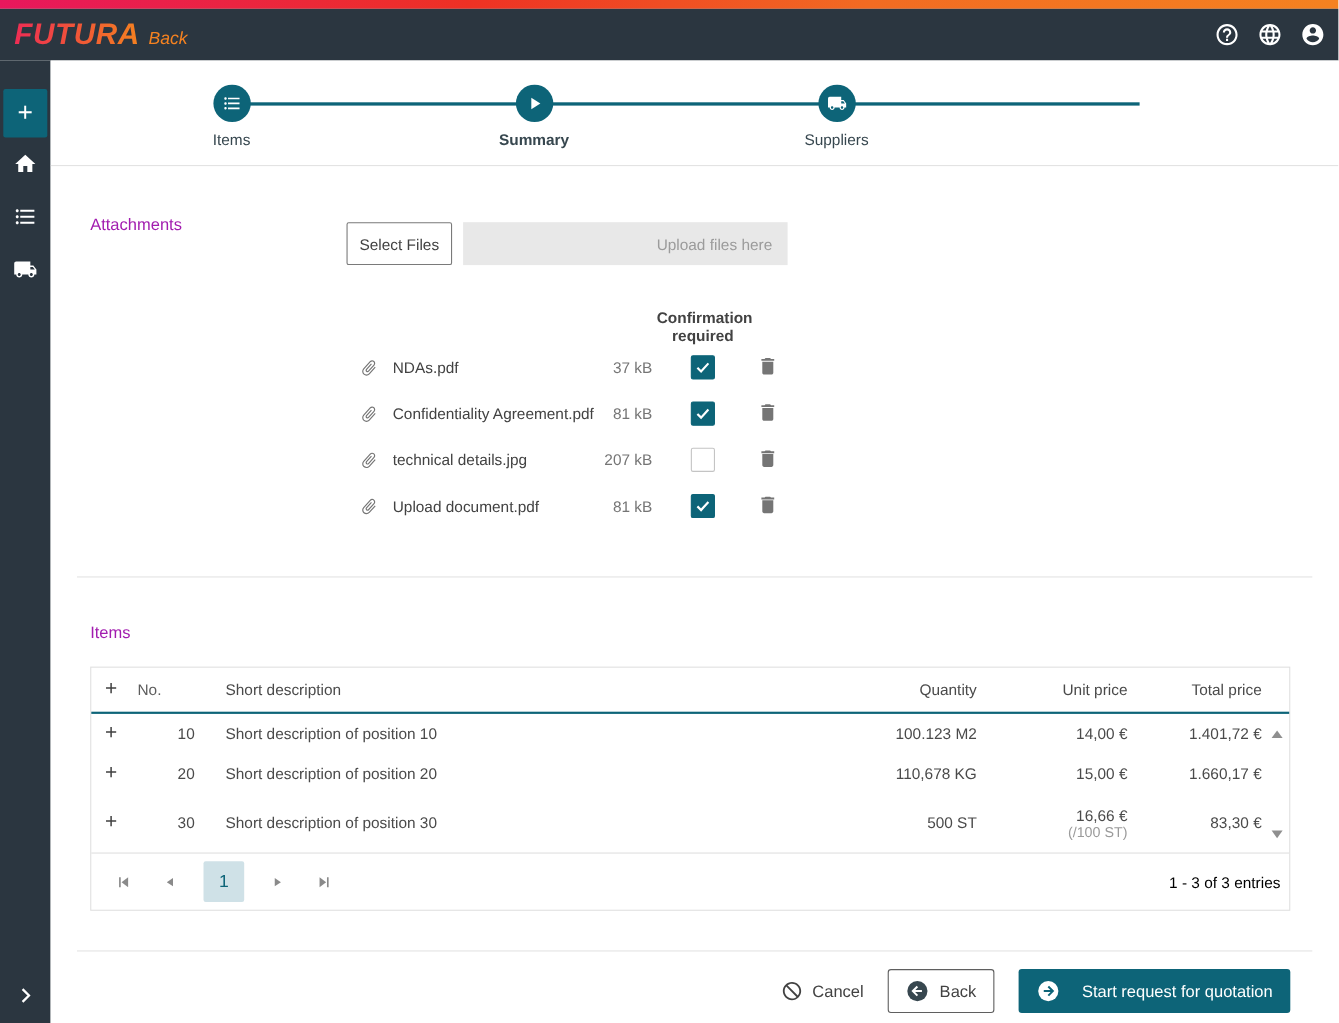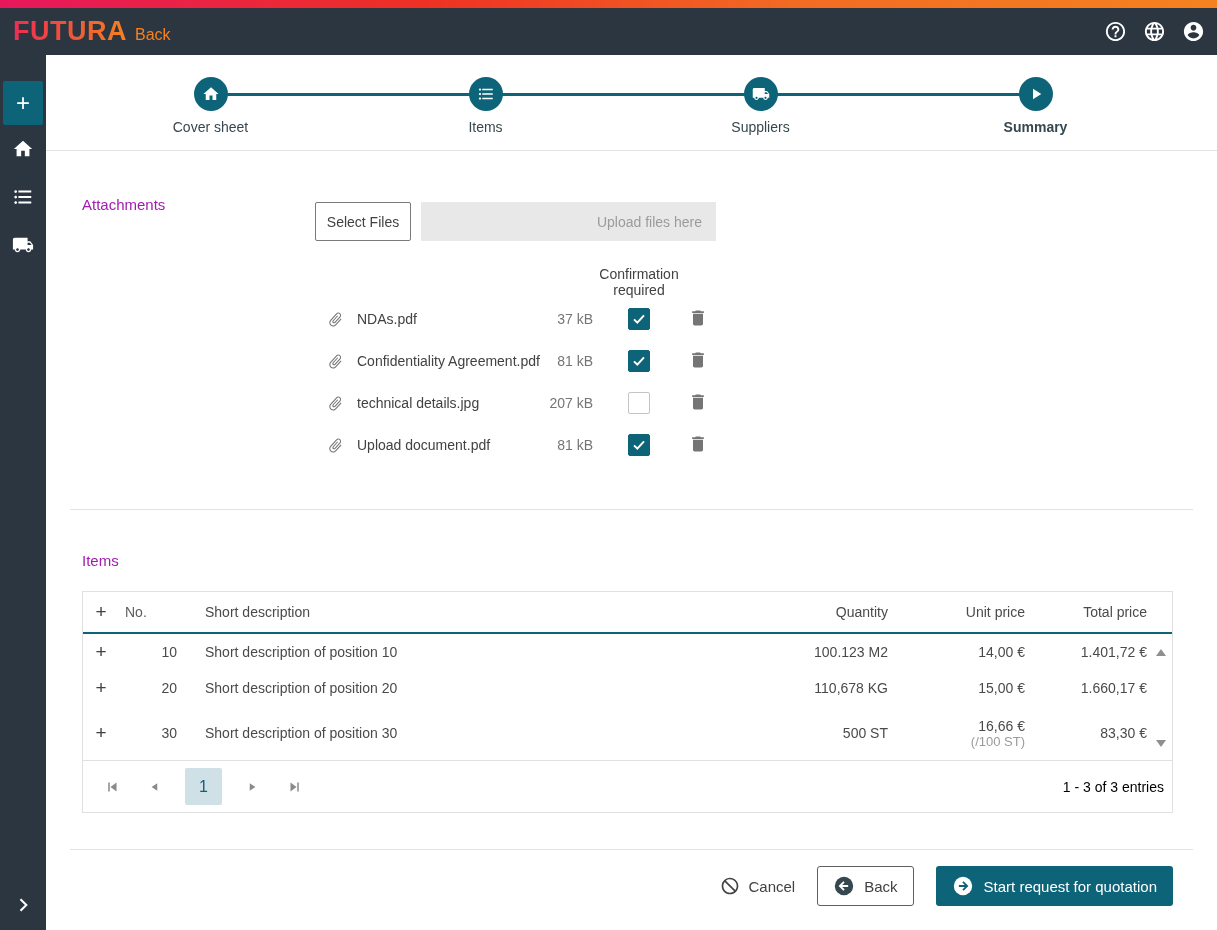--- a/index.html
+++ b/index.html
@@ -3,21 +3,21 @@
 <meta charset="utf-8">
 <style>
   * { margin:0; padding:0; box-sizing:border-box; }
   html,body { width:1217px; height:930px; }
   body { font-family:"Liberation Sans","DejaVu Sans",sans-serif; font-size:14px; color:#424242; background:#fff; }
   .app { position:relative; width:1217px; height:930px; overflow:hidden; background:#fff; }
 
   
   .top-stripe { height:8px; background:linear-gradient(90deg,#e8175d 0%,#ee3124 35%,#f26b22 65%,#f58220 100%); }
   .topbar { height:47px; background:#2b3640; display:flex; align-items:center; padding:0 10px 0 13px; }
-  .logo { display:flex; align-items:baseline; }
+  .logo { display:flex; align-items:baseline;font-style:italic; }
   .logo-main { font-size:27px; font-weight:700; letter-spacing:.5px;
                background:linear-gradient(90deg,#ee2d54 0%,#f05a35 55%,#f58220 100%);
                -webkit-background-clip:text; background-clip:text; color:transparent; }
   .logo-sub { font-size:16px; color:#f58220; margin-left:8px; }
   .topbar-actions { margin-left:auto; display:flex; align-items:center; gap:11px; }
   .icon-btn { background:none; border:none; cursor:pointer; width:28px; height:28px; display:flex; align-items:center; justify-content:center; padding:0; }
   .icon-btn svg { width:23px; height:23px; fill:#fff; }
 
   
   .sidebar { position:absolute; left:0; top:55px; bottom:0; width:46px; background:#2b3640; }
@@ -48,21 +48,21 @@
   .attach-row { display:flex; align-items:flex-start; padding-left:36px; margin-top:44px; }
   .section-title { font-size:15px; font-weight:400; color:#a21caf; }
   .attach-title { width:233px; padding-top:1px; }
   .select-files-btn { width:96px; height:39px; background:#fff; border:1px solid #7a7a7a; border-radius:2px;
                       font-size:14px; color:#424242; cursor:pointer; margin-top:7px; font-family:inherit; }
   .upload-zone { width:295px; height:39px; margin-left:10px; margin-top:7px; background:#e8e8e8;
                  display:flex; align-items:center; justify-content:flex-end; padding-right:14px; color:#9b9b9b; cursor:pointer; }
 
   .file-grid { margin-left:281px; width:388px; }
   .fg-row { display:grid; grid-template-columns:30px 190px 50px 84px 34px; align-items:center; height:42px; }
-  .fg-header { margin-top:25px; height:auto; align-items:start; }
+  .fg-header { margin-top:40px; height:auto; align-items:start;font-weight:bold; }
   .confirm-header { grid-column:4; text-align:center; line-height:1.15; color:#424242; }
   .clip-cell svg { width:17px; height:17px; fill:#757575; transform:rotate(42deg); display:block; }
   .file-name { color:#424242; }
   .file-size { text-align:right; color:#757575; padding-right:4px; }
   .cb-cell { display:flex; justify-content:center; }
   .checkbox { width:22px; height:22px; border:1px solid #c4c4c4; border-radius:2px; background:#fff; cursor:pointer; padding:0; display:flex; align-items:center; justify-content:center; }
   .checkbox svg { width:16px; height:16px; stroke:#fff; stroke-width:3; fill:none; display:none; }
   .checkbox.checked { background:#0d6478; border-color:#0d6478; }
   .checkbox.checked svg { display:block; }
   .trash-cell { display:flex; justify-content:center; }
@@ -99,21 +99,21 @@
   .pg-btn svg { width:18px; height:18px; fill:#8a8a8a; }
   .pg-current { width:37px; height:37px; background:#cfe1e7; color:#0d6478; font-size:16px; border:none; border-radius:2px; cursor:pointer; margin-right:17px; display:flex; align-items:center; justify-content:center; }
   .pg-info { margin-left:auto; color:#000000; }
 
   
   .footer { display:flex; align-items:center; justify-content:flex-end; gap:22px; margin:16px 44px 0 0; }
   .cancel-btn { display:flex; align-items:center; gap:9px; background:none; border:none; cursor:pointer; font-size:15px; color:#424242; font-family:inherit; }
   .cancel-btn svg { width:20px; height:20px; fill:#424242; }
   .back-btn { display:flex; align-items:center; gap:9px; background:#fff; border:1px solid #5f5f5f; border-radius:3px;
               height:40px; padding:0 15px; font-size:15px; color:#424242; cursor:pointer; font-family:inherit; }
-  .submit-btn { display:flex; align-items:center; gap:10px; background:#0d6478; color:#fff; border:none; border-radius:3px;
+  .submit-btn { display:flex; align-items:center; gap:20px; background:#0d6478; color:#fff; border:none; border-radius:3px;
                 height:40px; padding:0 16px; font-size:15px; cursor:pointer; font-family:inherit; }
 </style>
 </head>
 <body>
 
 <div class="app">
 
   <div class="top-stripe"></div>
 
   <header class="topbar">
@@ -164,48 +164,40 @@
     </button>
   </aside>
 
   <main>
 
     <div class="stepper">
       <div class="stepper-line"></div>
       <div class="step">
         <div class="step-circle">
           <svg viewBox="0 0 24 24" fill="#fff">
-              <path d="M10 20v-6h4v6h5v-8h3L12 3 2 12h3v8z"></path>
-            </svg>
-        </div>
-        <div class="step-label">Cover sheet</div>
-      </div>
-      <div class="step">
+              <path d="M4 10.5c-.83 0-1.5.67-1.5 1.5s.67 1.5 1.5 1.5 1.5-.67 1.5-1.5-.67-1.5-1.5-1.5zm0-6c-.83 0-1.5.67-1.5 1.5S3.17 7.5 4 7.5 5.5 6.83 5.5 6 4.83 4.5 4 4.5zm0 12c-.83 0-1.5.67-1.5 1.5s.68 1.5 1.5 1.5 1.5-.68 1.5-1.5-.67-1.5-1.5-1.5zM7 19h14v-2H7v2zm0-6h14v-2H7v2zm0-8v2h14V5H7z"></path>
+            </svg>
+        </div>
+        <div class="step-label">Items</div>
+      </div>
+      <div class="step active">
         <div class="step-circle">
           <svg viewBox="0 0 24 24" fill="#fff">
-              <path d="M4 10.5c-.83 0-1.5.67-1.5 1.5s.67 1.5 1.5 1.5 1.5-.67 1.5-1.5-.67-1.5-1.5-1.5zm0-6c-.83 0-1.5.67-1.5 1.5S3.17 7.5 4 7.5 5.5 6.83 5.5 6 4.83 4.5 4 4.5zm0 12c-.83 0-1.5.67-1.5 1.5s.68 1.5 1.5 1.5 1.5-.68 1.5-1.5-.67-1.5-1.5-1.5zM7 19h14v-2H7v2zm0-6h14v-2H7v2zm0-8v2h14V5H7z"></path>
-            </svg>
-        </div>
-        <div class="step-label">Items</div>
+              <path d="M8 5v14l11-7z"></path>
+            </svg>
+        </div>
+        <div class="step-label">Summary</div>
       </div>
       <div class="step">
         <div class="step-circle">
           <svg viewBox="0 0 24 24" fill="#fff">
               <path d="M20 8h-3V4H3c-1.1 0-2 .9-2 2v11h2c0 1.66 1.34 3 3 3s3-1.34 3-3h6c0 1.66 1.34 3 3 3s3-1.34 3-3h2v-5l-3-4zM6 18.5c-.83 0-1.5-.67-1.5-1.5s.67-1.5 1.5-1.5 1.5.67 1.5 1.5-.67 1.5-1.5 1.5zm13.5-9l1.96 2.5H17V9.5h2.5zm-1.5 9c-.83 0-1.5-.67-1.5-1.5s.67-1.5 1.5-1.5 1.5.67 1.5 1.5-.67 1.5-1.5 1.5z"></path>
             </svg>
         </div>
         <div class="step-label">Suppliers</div>
-      </div>
-      <div class="step active">
-        <div class="step-circle">
-          <svg viewBox="0 0 24 24" fill="#fff">
-              <path d="M8 5v14l11-7z"></path>
-            </svg>
-        </div>
-        <div class="step-label">Summary</div>
       </div>
     </div>
 
     <hr class="divider-full">
 
     <div class="attach-row">
       <div class="section-title attach-title">Attachments</div>
       <button class="select-files-btn">Select Files</button>
       <div class="upload-zone">
         <span>Upload files here</span>

